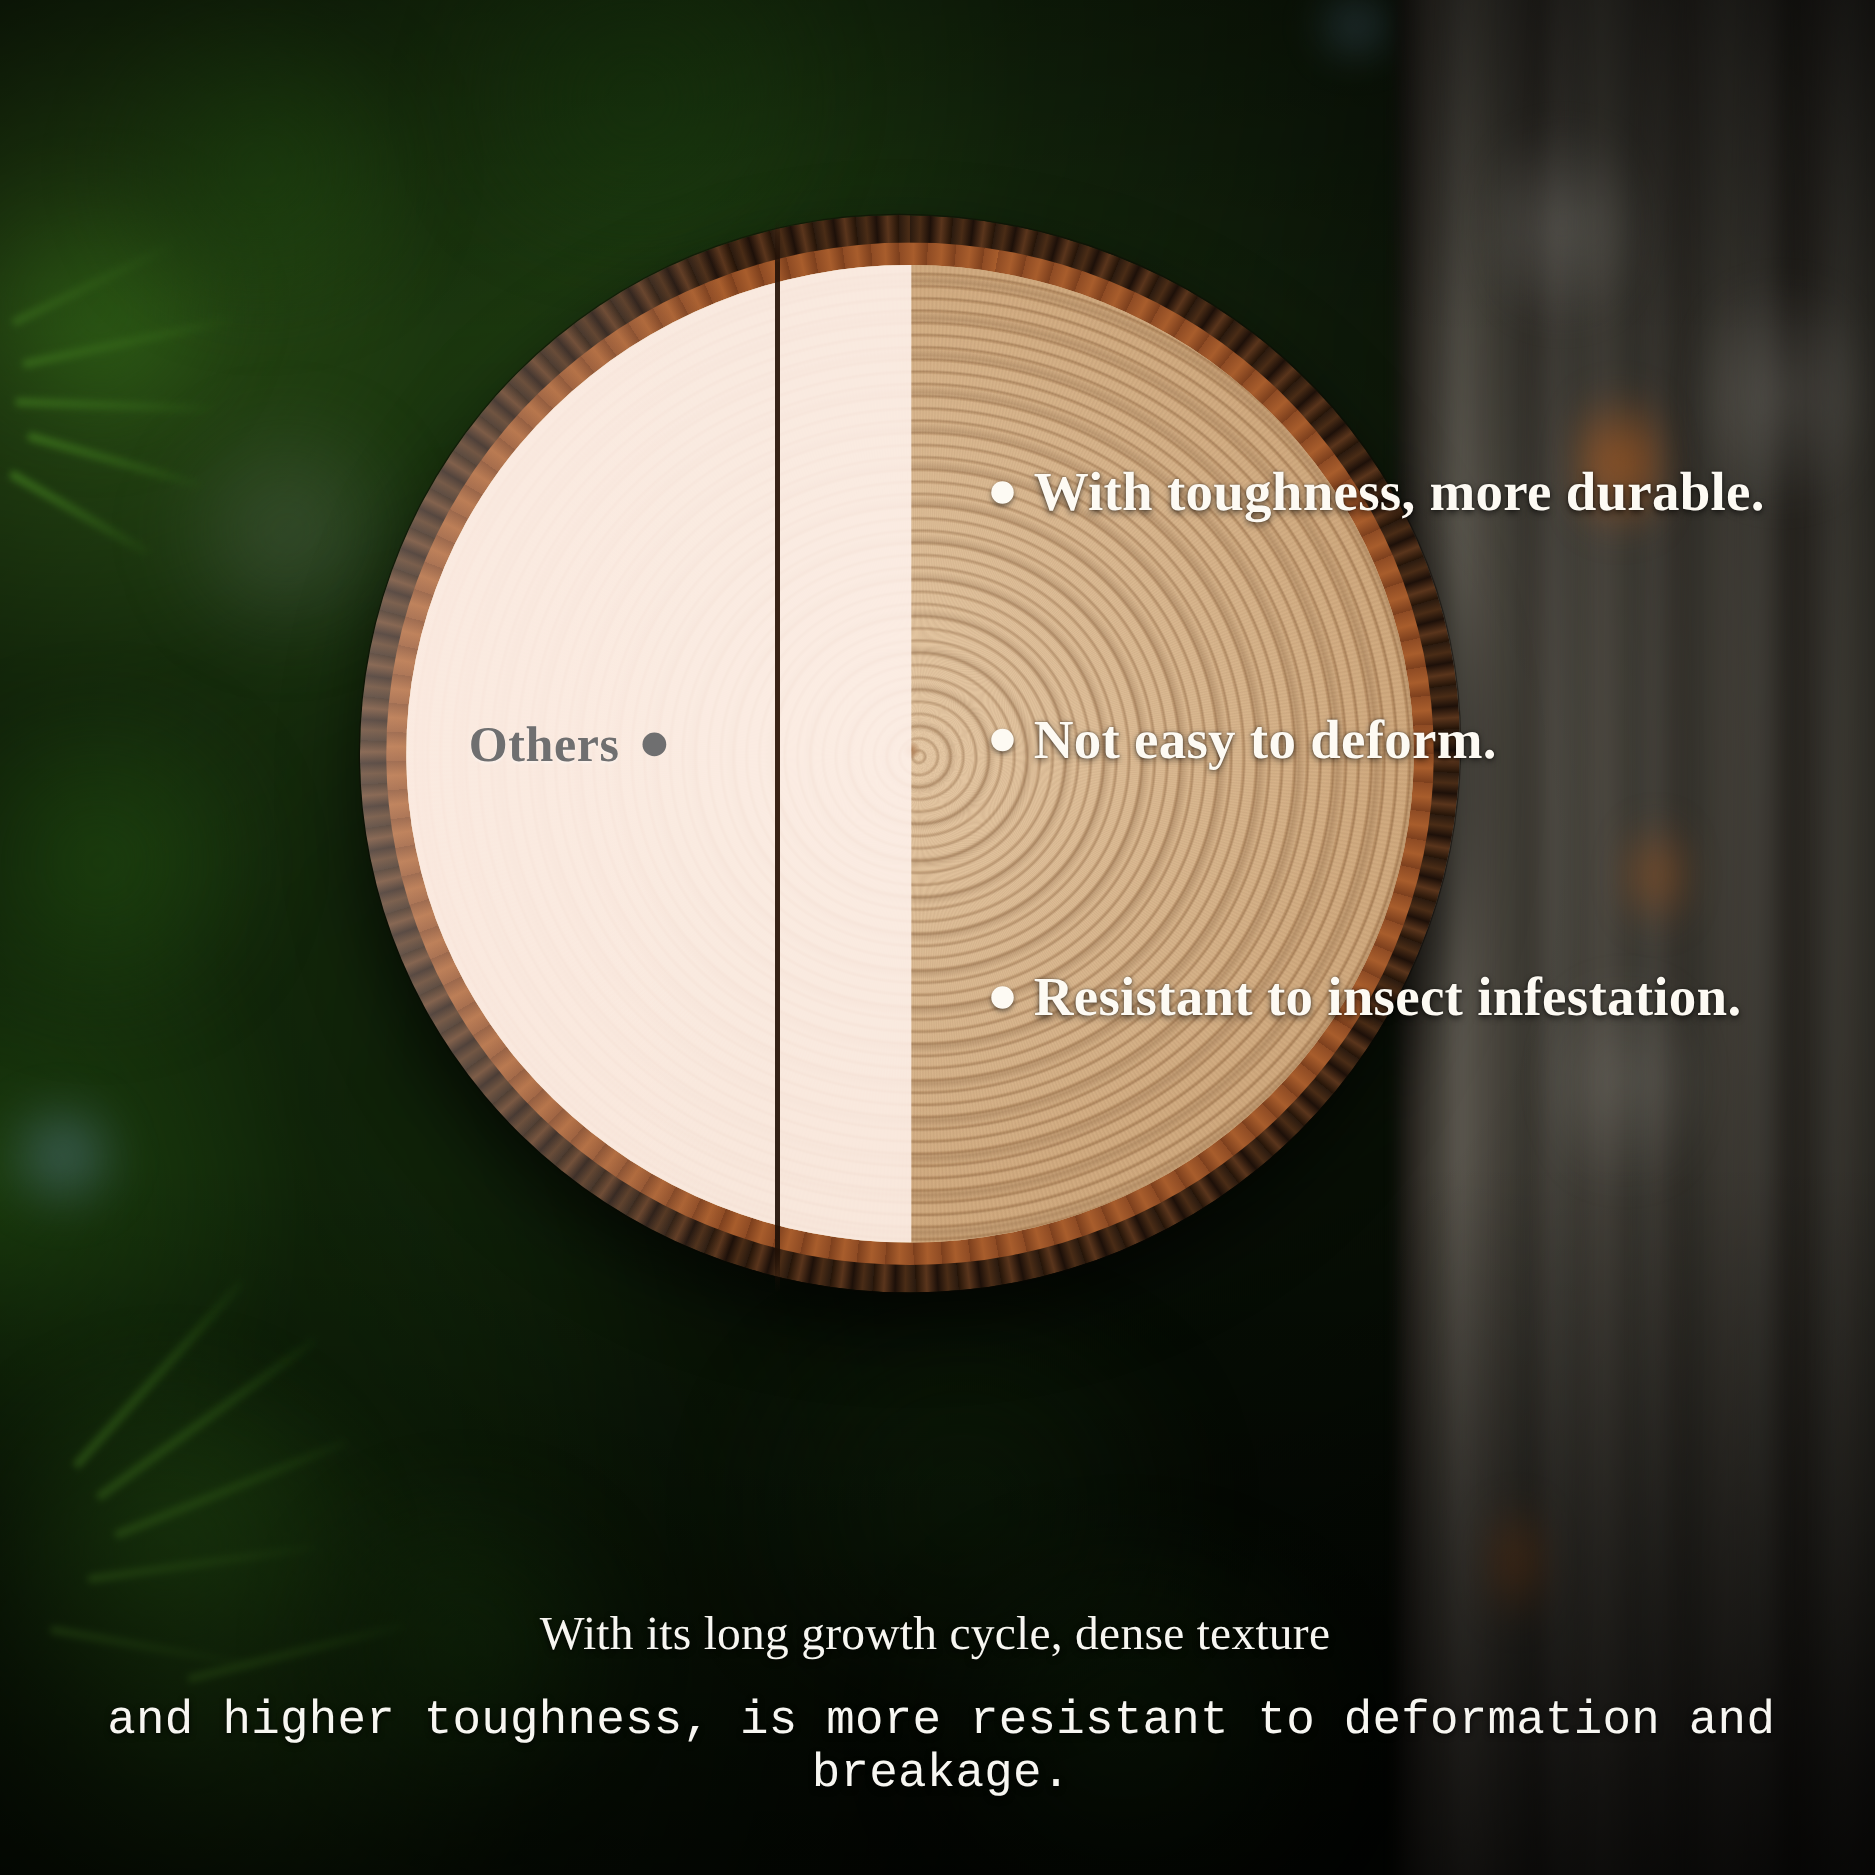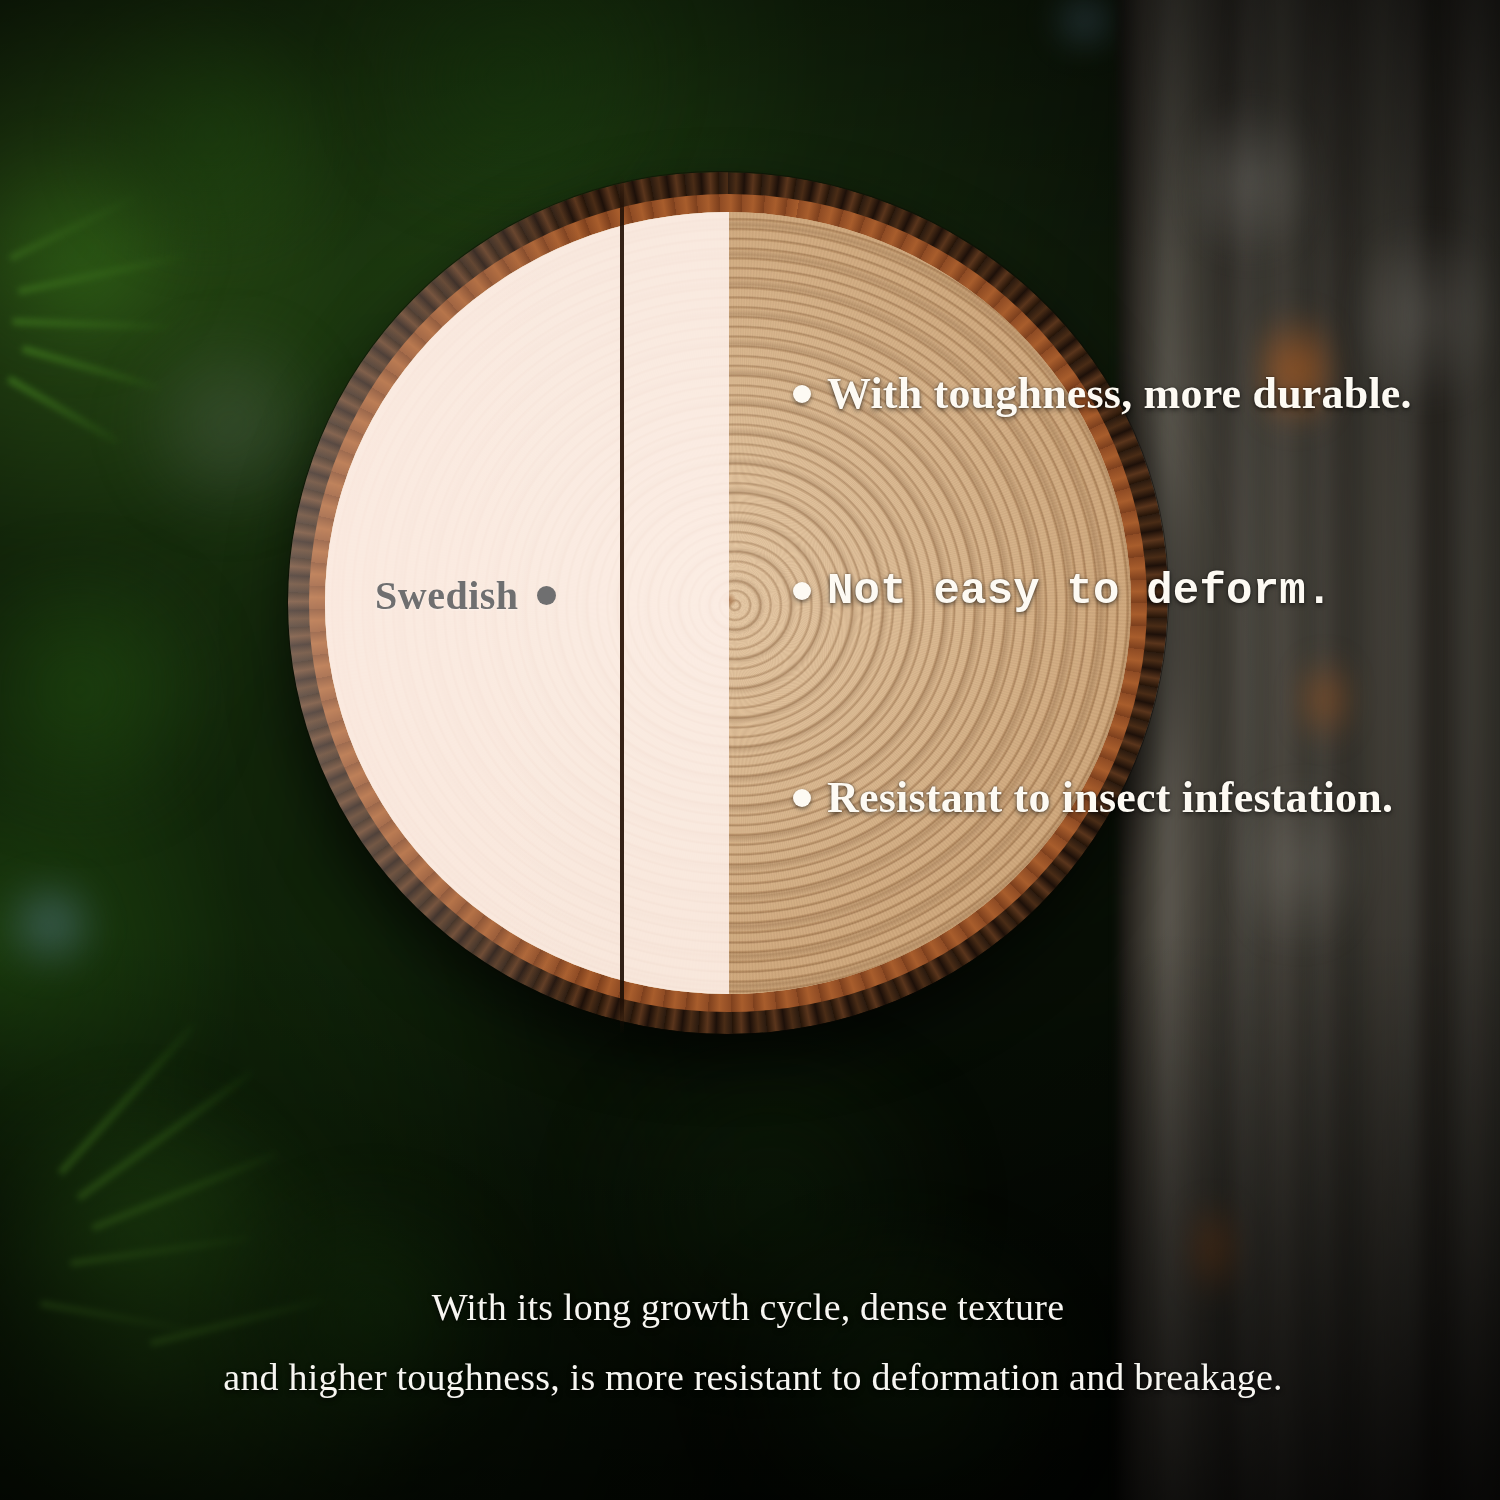--- a/index.html
+++ b/index.html
@@ -231,21 +231,21 @@
     letter-spacing:0.2px;
     white-space:nowrap;
     text-shadow:0 2px 5px rgba(0,0,0,0.55), 0 0 2px rgba(0,0,0,0.45);
   }
   .bullet .dot{
     width:18px; height:18px; border-radius:50%;
     background:#fdfaf3; flex:0 0 auto;
     box-shadow:0 2px 4px rgba(0,0,0,0.5);
   }
   .b1{ top:368px; }
-  .b2{ top:566px;font-family:Liberation Mono, monospace; }
+  .b2{ top:566px; }
   .b3{ top:772px; }
 
   .headline{
     position:absolute; left:0; right:0; top:1162px;
     text-align:center;
     font-size:98px; font-weight:700;
     letter-spacing:0.5px;
     color:#ffffff;
     background:linear-gradient(180deg,#ffffff 0%,#ffffff 42%,#cfcfcb 72%,#efeeea 100%);
     -webkit-background-clip:text; background-clip:text;
@@ -256,21 +256,21 @@
   .sub{
     position:absolute; left:0; right:0;
     text-align:center;
     color:#f7f6f1;
     font-size:38px; font-weight:400;
     letter-spacing:0.2px;
     text-shadow:0 2px 5px rgba(0,0,0,0.8);
     padding-left:36px;
   }
   .sub1{ top:1285px; padding-right:40px; }
-  .sub2{ top:1355px; padding-right:30px; }
+  .sub2{ top:1355px; padding-right:30px;font-family:Liberation Mono, monospace; }
 </style>
 </head>
 <body>
 
 <div class="stage">
 
   <div class="bg">
     <div class="bg-base"></div>
 
     <div class="blob" style="left:-40px;  top:150px;  width:240px; height:200px; background:radial-gradient(circle,rgba(66,138,30,0.85),rgba(30,66,14,0) 70%);"></div>
@@ -333,21 +333,21 @@
         <div class="others-half2"></div>
       </div>
 
       <div class="others-halo"></div>
     </div>
   </div>
 
   <div class="divider"></div>
 
   <div class="others-label">
-    <span>Swedish</span>
+    <span>Others</span>
     <span class="others-dot"></span>
   </div>
 
   <div class="bullets">
     <div class="bullet b1">
       <span class="dot"></span>
       <span>With toughness, more durable.</span>
     </div>
     <div class="bullet b2">
       <span class="dot"></span>

